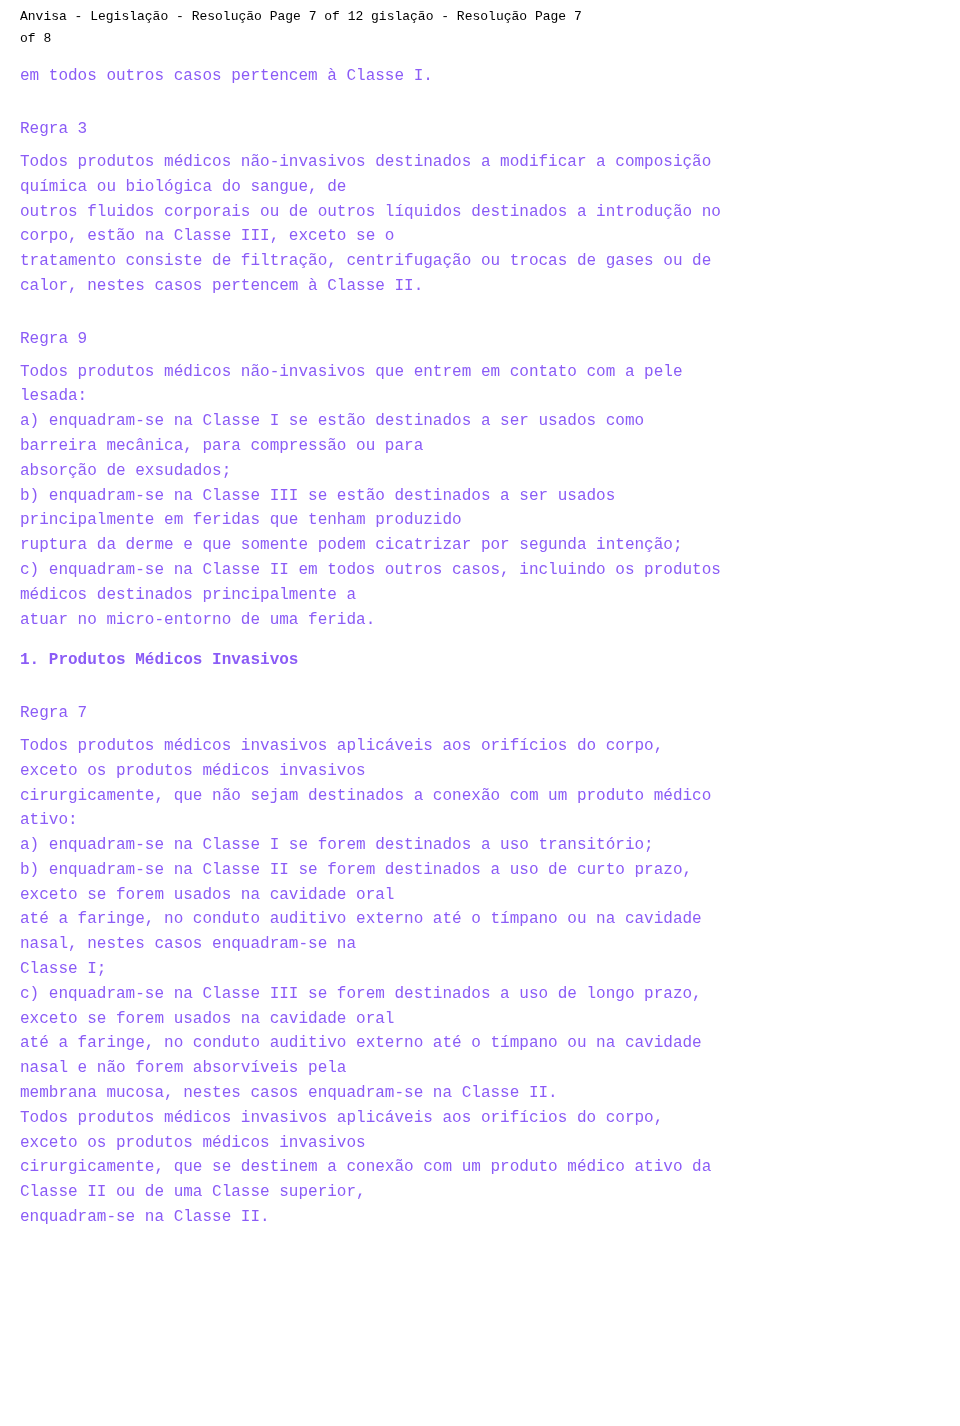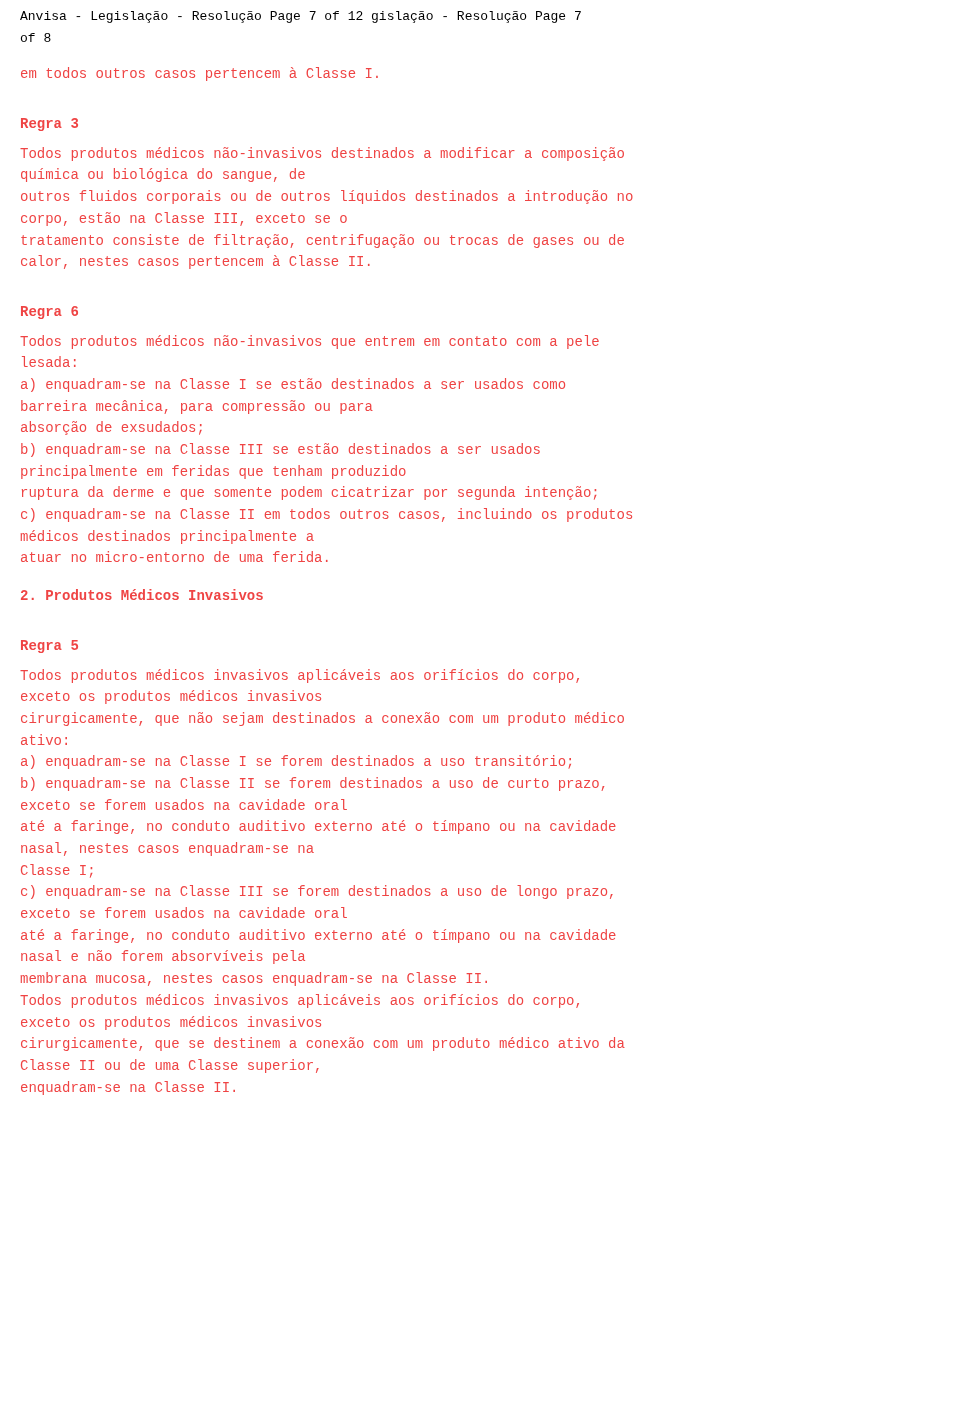--- a/index.html
+++ b/index.html
@@ -25,36 +25,36 @@
     .page-title {
       font-size: 13px;
       font-weight: normal;
       line-height: 1.4;
       margin-bottom: 4px;
       color: #000;
     }
     .content-block {
       margin-top: 16px;
       line-height: 1.55;
-      font-size: 14px;
-      color: #ef4444;
+      font-size: 16px;
+      color: #8b5cf6;
     }
     .section-heading {
       font-weight: bold;
       margin-bottom: 8px;
       margin-top: 16px;
       display: block;
     }
     .text-paragraph {
       margin-bottom: 8px;
       white-space: pre-wrap;
       word-break: break-word;
     }
     .regra-label {
-      font-weight: bold;
+      font-weight: normal;
       display: block;
       margin-top: 28px;
       margin-bottom: 8px;
     }
   </style>
 </head>
 <body>
 
 <div class="page-container">
 
@@ -66,36 +66,36 @@
     <div class="text-paragraph">em todos outros casos pertencem à Classe I.</div>
 
     <span class="regra-label">Regra 3</span>
     <div class="text-paragraph">Todos produtos médicos não-invasivos destinados a modificar a composição
 química ou biológica do sangue, de
 outros fluidos corporais ou de outros líquidos destinados a introdução no
 corpo, estão na Classe III, exceto se o
 tratamento consiste de filtração, centrifugação ou trocas de gases ou de
 calor, nestes casos pertencem à Classe II.</div>
 
-    <span class="regra-label">Regra 6</span>
+    <span class="regra-label">Regra 9</span>
     <div class="text-paragraph">Todos produtos médicos não-invasivos que entrem em contato com a pele
 lesada:
 a) enquadram-se na Classe I se estão destinados a ser usados como
 barreira mecânica, para compressão ou para
 absorção de exsudados;
 b) enquadram-se na Classe III se estão destinados a ser usados
 principalmente em feridas que tenham produzido
 ruptura da derme e que somente podem cicatrizar por segunda intenção;
 c) enquadram-se na Classe II em todos outros casos, incluindo os produtos
 médicos destinados principalmente a
 atuar no micro-entorno de uma ferida.</div>
 
     <div style="margin-top: 16px;">
-      <div class="section-heading">2. Produtos Médicos Invasivos</div>
-      <span class="regra-label">Regra 5</span>
+      <div class="section-heading">1. Produtos Médicos Invasivos</div>
+      <span class="regra-label">Regra 7</span>
       <div class="text-paragraph">Todos produtos médicos invasivos aplicáveis aos orifícios do corpo,
 exceto os produtos médicos invasivos
 cirurgicamente, que não sejam destinados a conexão com um produto médico
 ativo:
 a) enquadram-se na Classe I se forem destinados a uso transitório;
 b) enquadram-se na Classe II se forem destinados a uso de curto prazo,
 exceto se forem usados na cavidade oral
 até a faringe, no conduto auditivo externo até o tímpano ou na cavidade
 nasal, nestes casos enquadram-se na
 Classe I;

